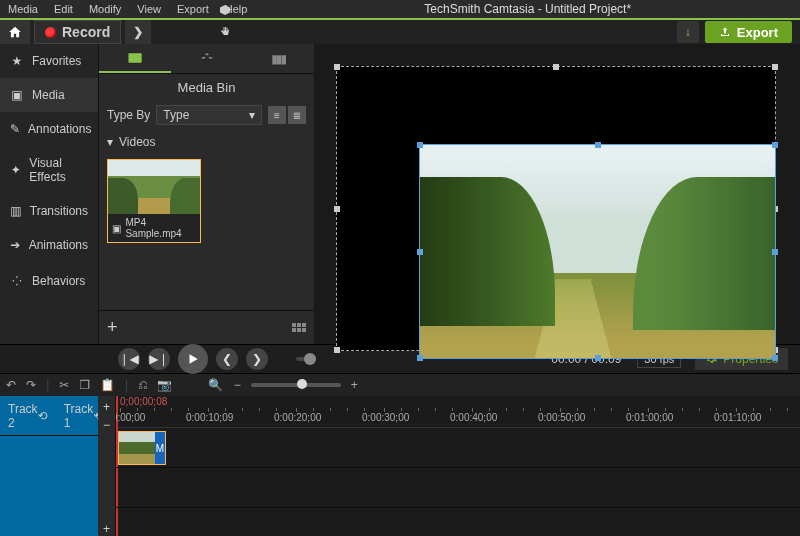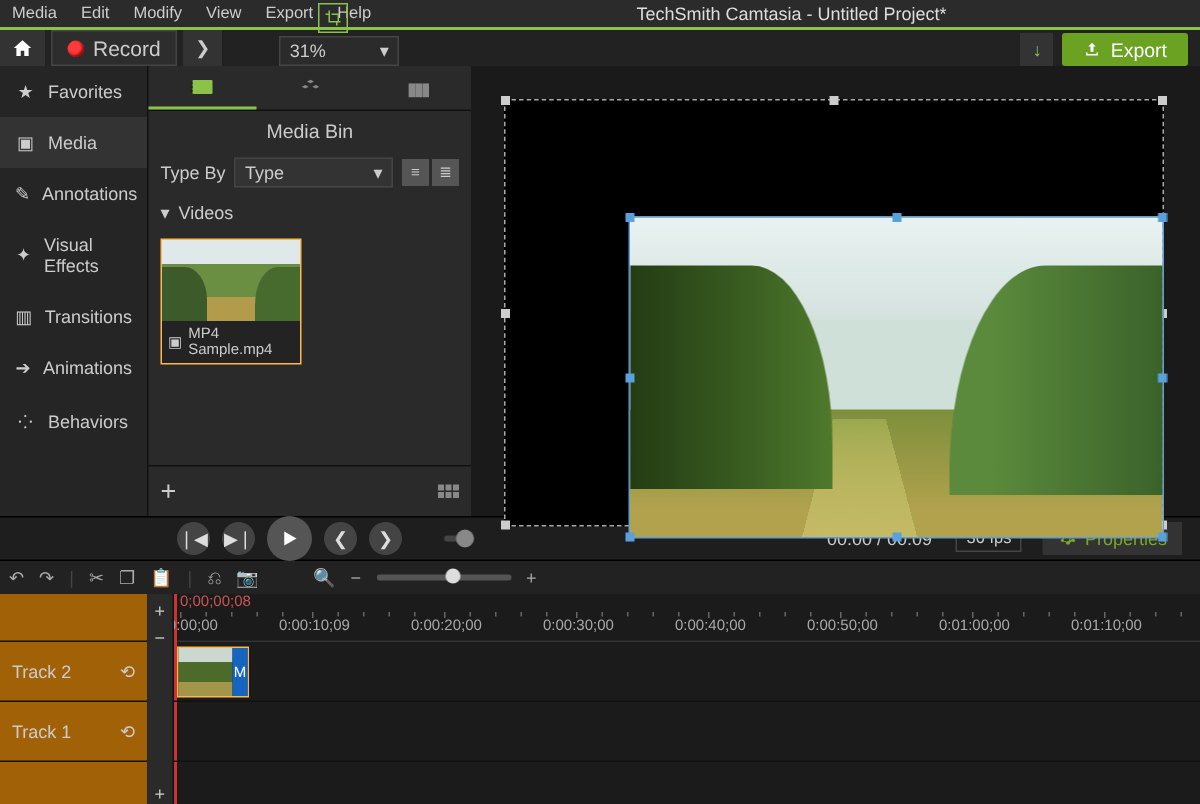--- a/index.html
+++ b/index.html
@@ -6,21 +6,21 @@
 body { width: 800px; height: 536px; background: #1e1e1e; color: #ccc; font-size: 12px; overflow: hidden; }
 
 
 .menubar { display: flex; align-items: center; height: 18px; background: #2b2b2b; }
 .menubar .menu-item { padding: 0 8px; font-size: 11px; cursor: pointer; }
 .menubar .title { flex: 1; text-align: center; font-size: 12px; color: #ddd; }
 .menubar .right { display: flex; align-items: center; gap: 12px; padding-right: 10px; }
 .wicon { padding: 0 3px; cursor: pointer; }
 
 
-.cmdbar { display: flex; align-items: flex-end; height: 26px; background: #222; border-top: 2px solid #8bc34a; }
+.cmdbar { display: flex; align-items: center; height: 26px; background: #222; border-top: 2px solid #8bc34a; font-weight: bold; }
 .homebox { display: flex; align-items: center; background: #333; height: 24px; padding: 0 8px; gap: 6px; }
 .rec { display: flex; align-items: center; gap: 6px; padding: 0 10px; height: 24px; border: 1px solid #444; background: #2d2d2d; margin-left: 4px; }
 .rec .dot { width: 11px; height: 11px; background: #ff3a3a; border-radius: 50%; box-shadow: inset -1px -1px 2px #800; }
 .cmd-spacer { flex: 1; }
 .toolcluster { display: flex; align-items: center; gap: 2px; margin-left: 30px; flex-direction: column; }
 .toolbtn { width: 20px; height: 20px; display: flex; align-items: center; justify-content: center; border: 1px solid transparent; }
 .toolbtn.active { border-color: #8bc34a; color: #8bc34a; }
 .zoomsel { display: flex; align-items: center; width: 80px; height: 20px; border: 1px solid #444; background: #2b2b2b; padding: 0 6px; margin-left: 8px; justify-content: space-between; }
 .exportbtn { display: flex; align-items: center; gap: 6px; background: #6ba221; color: #fff; padding: 4px 14px; height: 22px; margin-right: 8px; border-radius: 2px; font-size: 13px; }
 .dlbtn { width: 22px; height: 22px; display: flex; align-items: center; justify-content: center; background: #333; margin-right: 6px; color:#8bc34a;}
@@ -77,21 +77,21 @@
 .properties { background:#333; padding:4px 10px; color:#7aa823; display:flex; align-items:center; gap:6px; font-size:12px;}
 
 
 .tltoolbar { display: flex; align-items: center; height: 22px; background: #222; padding: 0 6px; gap: 10px; font-size:12px; color:#aaa;}
 .tltoolbar .sep{color:#444;}
 .zoomtrack{flex:0 0 90px;height:4px;background:#555;border-radius:2px;position:relative;}
 .zoomtrack::after{content:"";position:absolute;left:46px;top:-4px;width:10px;height:10px;background:#ddd;border-radius:50%;}
 
 
 .timeline { height: 140px; display: flex; }
-.trackhdrs { width: 98px; background: #a16207; display: flex; flex-direction: column; }
+.trackhdrs { width: 98px; background: #0369a1; display: flex; flex-direction: row; }
 .thead { height: 32px; border-bottom:1px solid #111;}
 .trow { height: 40px; display:flex; align-items:center; justify-content:space-between; padding:0 8px; font-size:12px; border-bottom:1px solid #111;}
 .tlbody { flex:1; background:#1b1b1b; position:relative; overflow:hidden;}
 .addcol { width:18px; background:#2a2a2a; display:flex; flex-direction:column; align-items:center; padding-top:4px; gap:4px; border-right:1px solid #111;}
 .ruler { position:absolute; left:0; top:0; right:0; height:32px; border-bottom:1px solid #333;}
 .playhead { position:absolute; left:0; top:0px; width:2px; height:140px; background:#c33;}
 .tc{position:absolute; top:2px; height:28px;color:#aaa; font-size:10px;}
 .tc .lbl { position:absolute; top:14px; white-space:nowrap;}
 .tick{position:absolute;top:10px;height:4px;width:1px;background:#666;}
 .tracklane{position:absolute;left:0;right:0;height:40px;border-bottom:1px solid #111;}

